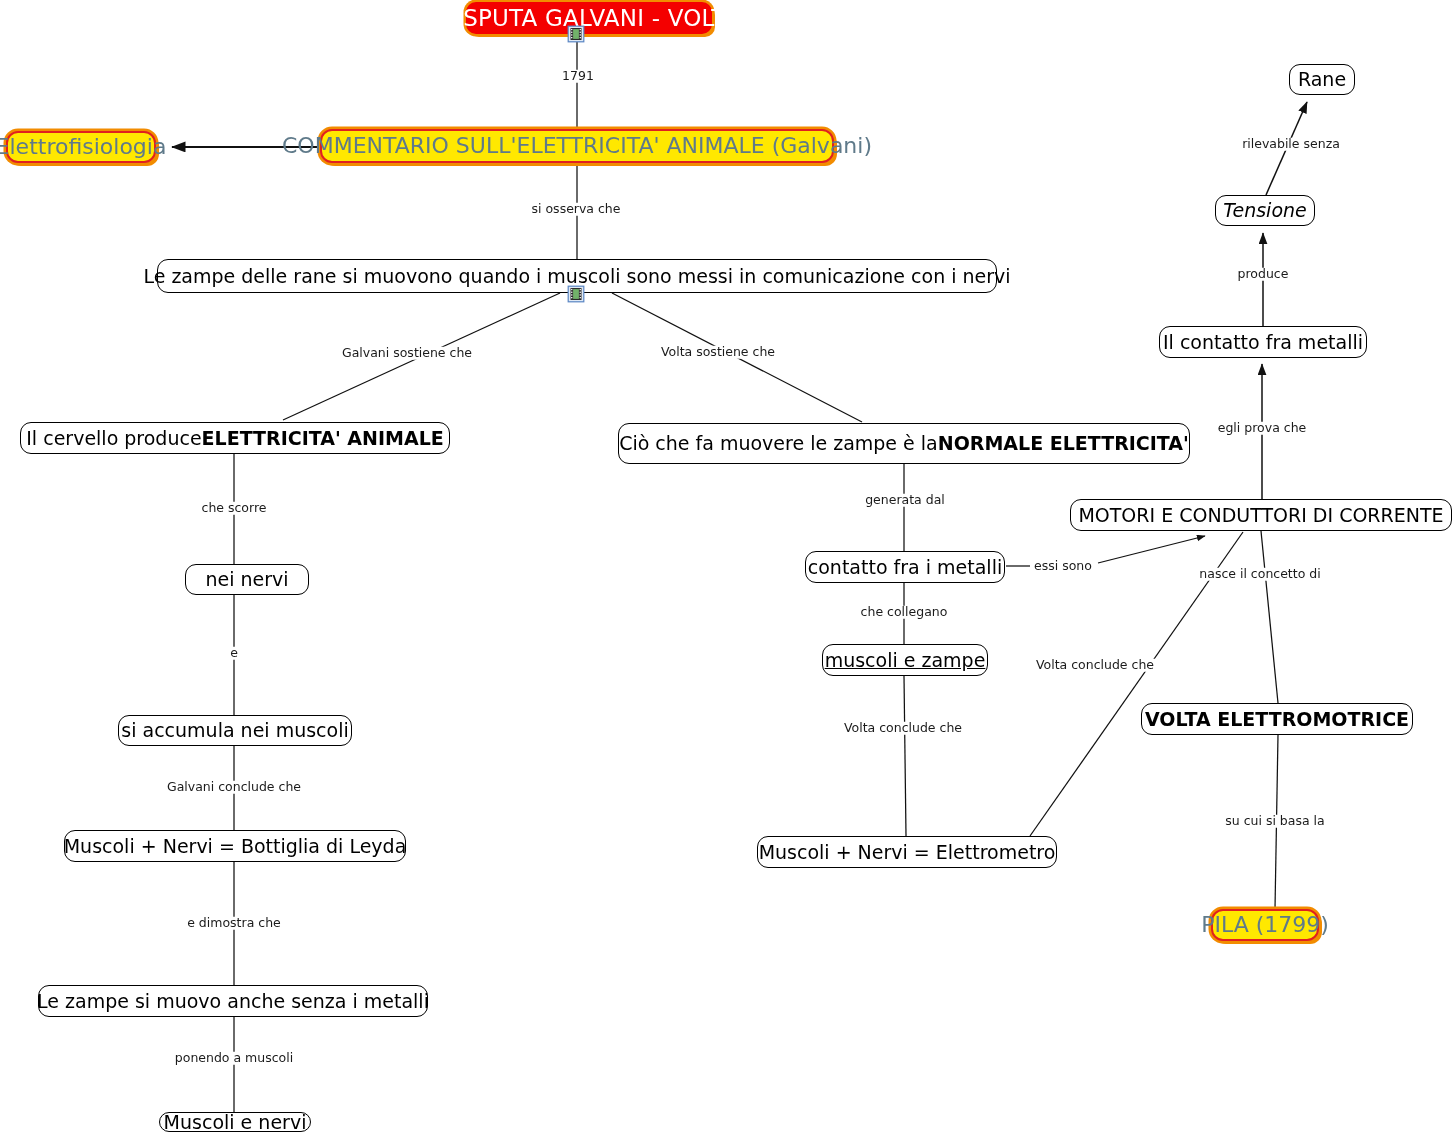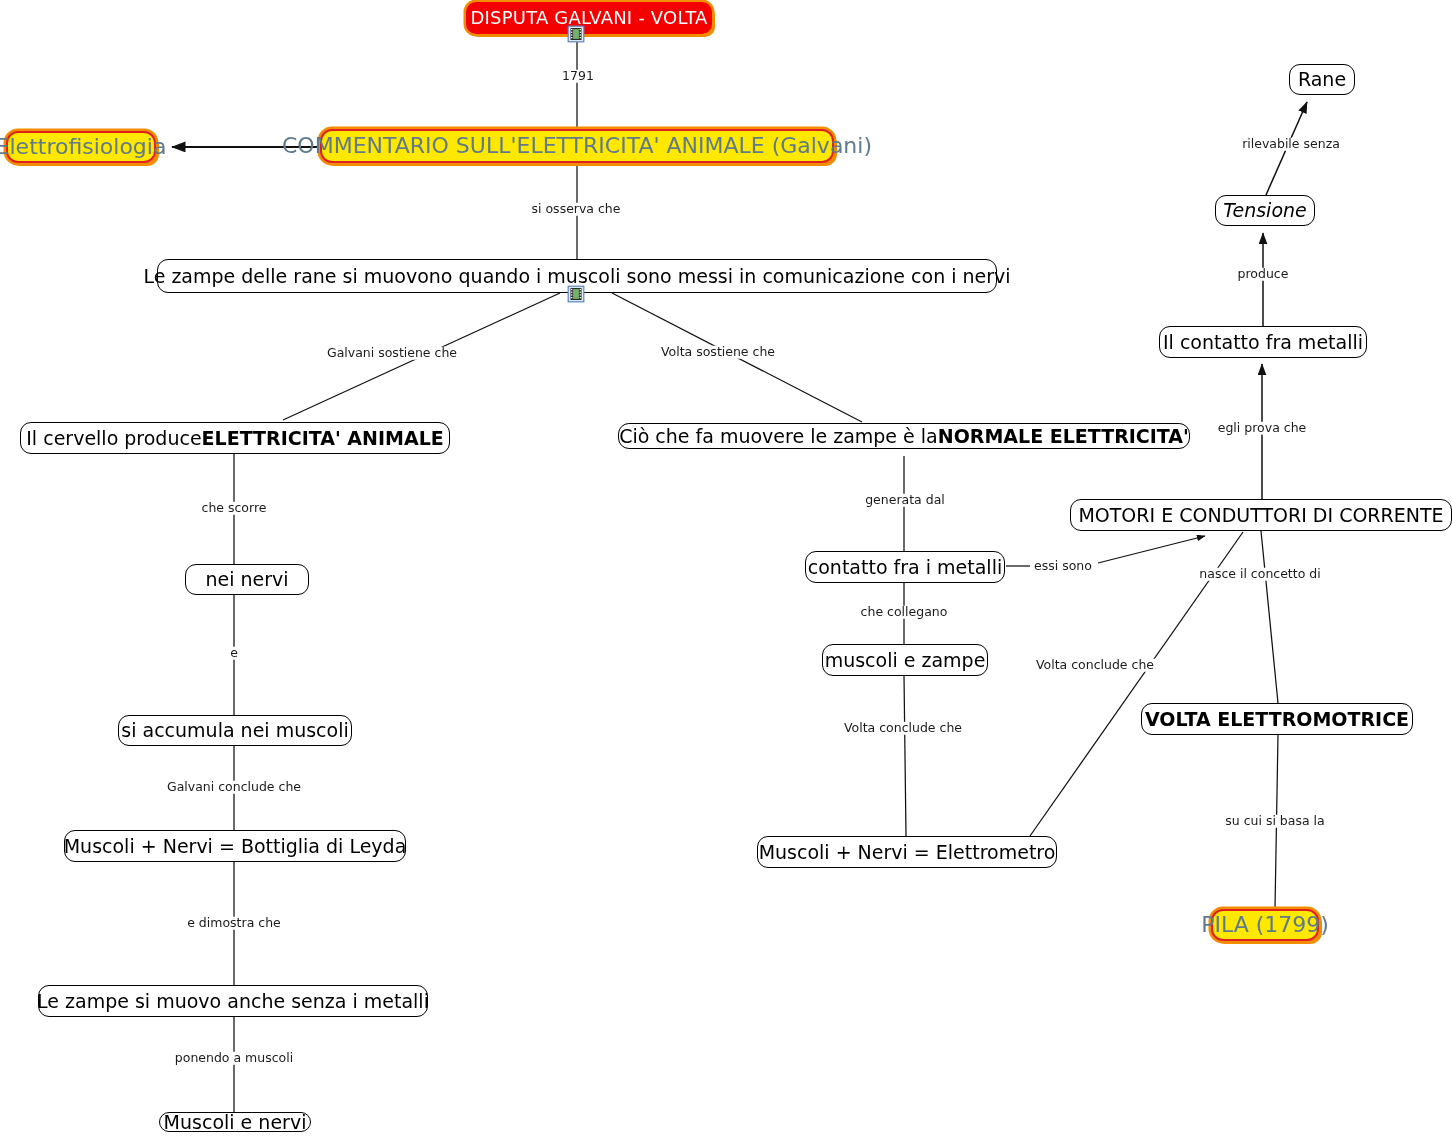--- a/index.html
+++ b/index.html
@@ -52,21 +52,21 @@
     font-size: 22px;
     padding: 0 10px;
   }
   
   .node.title {
     background: #f40000;
     border: 2px solid #f40000;
     border-radius: 10px;
     color: #ffffff;
     box-shadow: 3px 3px 0 0 #f28c00, 0 0 0 2.5px #f28c00;
-    font-size: 18px;
+    font-size: 23px;
     letter-spacing: .2px;
     padding: 0 10px;
   }
   .node b {
     font-weight: bold;
   }
   .node.allbold {
     font-weight: bold;
   }
   .elabel {
@@ -160,21 +160,21 @@
 
   <div class="node plain" style="left:157px; top:259px; width:840px; height:34px;">
     <span>Le zampe delle rane si muovono quando i muscoli sono messi in comunicazione con i nervi</span>
   </div>
 
   <div class="node plain" style="left:20px; top:422px; width:430px; height:32px;">
     <span>Il cervello produce </span>
       <b>ELETTRICITA' ANIMALE</b>
   </div>
 
-  <div class="node plain" style="left:618px; top:423px; width:572px; height:26px;text-align:right;">
+  <div class="node plain" style="left:618px; top:423px; width:572px; height:41px;text-align:right;">
     <span>Ciò che fa muovere le zampe è la </span>
       <b>NORMALE ELETTRICITA'</b>
   </div>
 
   <div class="node plain" style="left:185px; top:564px; width:124px; height:31px;">
     <span>nei nervi</span>
   </div>
 
   <div class="node plain" style="left:118px; top:715px; width:234px; height:31px;">
     <span>si accumula nei muscoli</span>
@@ -189,21 +189,21 @@
   </div>
 
   <div class="node plain" style="left:159px; top:1112px; width:152px; height:20px;border-radius:13px;">
     <span>Muscoli e nervi</span>
   </div>
 
   <div class="node plain" style="left:805px; top:551px; width:200px; height:32px;">
     <span>contatto fra i metalli</span>
   </div>
 
-  <div class="node plain" style="left:822px; top:644px; width:166px; height:32px;">
+  <div class="node plain" style="left:822px; top:644px; width:166px; height:32px;text-decoration:underline;">
     <span>muscoli e zampe</span>
   </div>
 
   <div class="node plain" style="left:757px; top:836px; width:300px; height:32px;">
     <span>Muscoli + Nervi = Elettrometro</span>
   </div>
 
   <div class="node plain" style="left:1289px; top:64px; width:66px; height:31px;">
     <span>Rane</span>
   </div>
@@ -223,21 +223,21 @@
   <div class="node plain allbold" style="left:1141px; top:703px; width:272px; height:32px;">
     <span>VOLTA ELETTROMOTRICE</span>
   </div>
 
   <div class="node hl" style="left:1211px; top:909px; width:108px; height:32px;">
     <span>PILA (1799)</span>
   </div>
 
   <div class="elabel" style="left:578px; top:76px;">1791</div>
   <div class="elabel" style="left:576px; top:209px;">si osserva che</div>
-  <div class="elabel" style="left:392px; top:353px;">Galvani sostiene che</div>
+  <div class="elabel" style="left:407px; top:353px;">Galvani sostiene che</div>
   <div class="elabel" style="left:718px; top:352px;">Volta sostiene che</div>
   <div class="elabel" style="left:234px; top:508px;">che scorre</div>
   <div class="elabel" style="left:234px; top:653px;">e</div>
   <div class="elabel" style="left:234px; top:787px;">Galvani conclude che</div>
   <div class="elabel" style="left:234px; top:923px;">e dimostra che</div>
   <div class="elabel" style="left:234px; top:1058px;">ponendo a muscoli</div>
   <div class="elabel" style="left:905px; top:500px;">generata dal</div>
   <div class="elabel" style="left:904px; top:612px;">che collegano</div>
   <div class="elabel" style="left:903px; top:728px;">Volta conclude che</div>
   <div class="elabel" style="left:1063px; top:566px;">essi sono</div>

